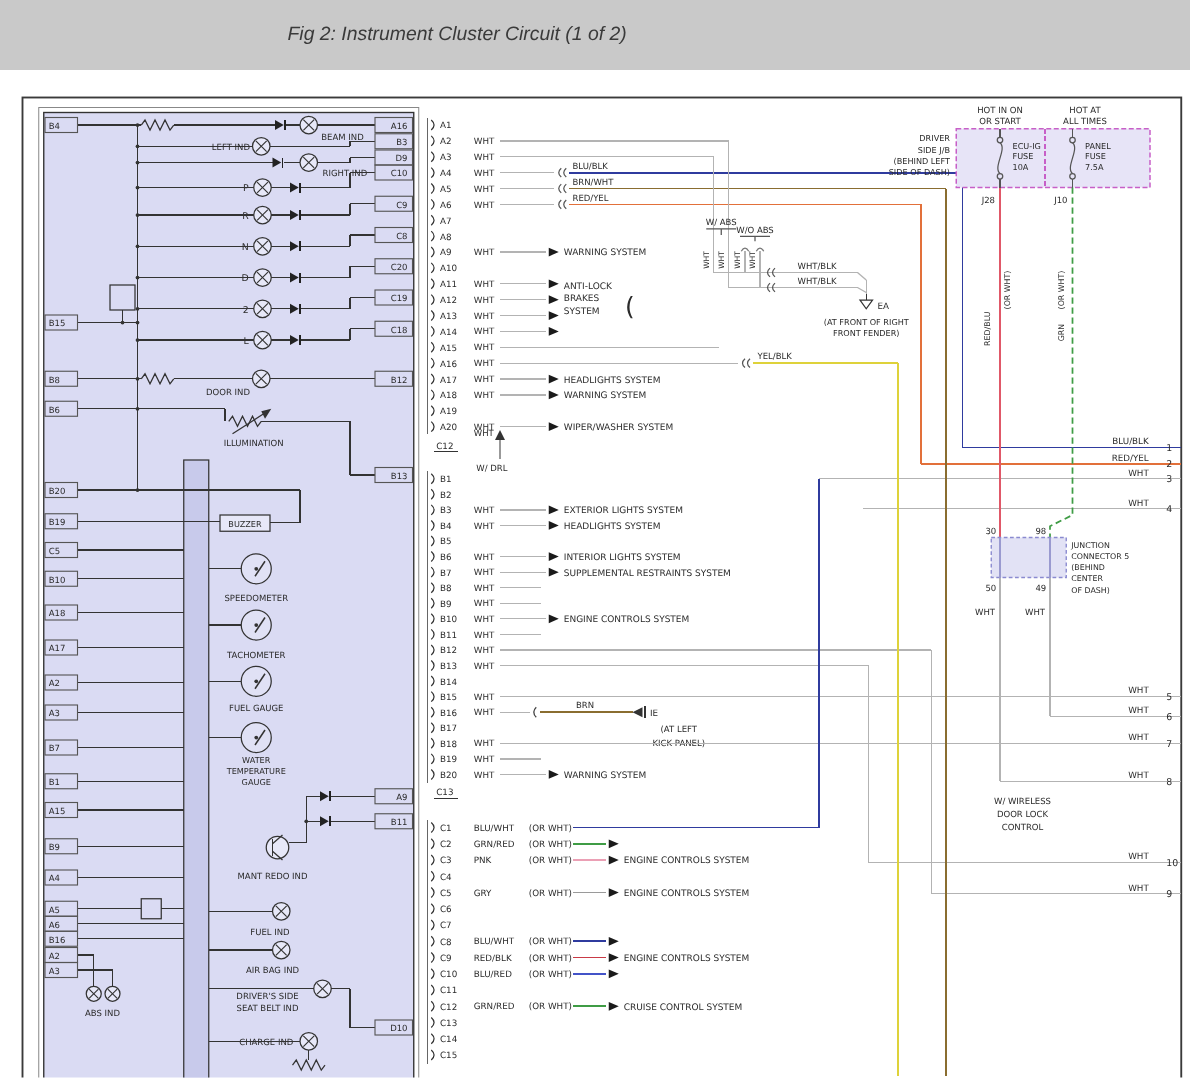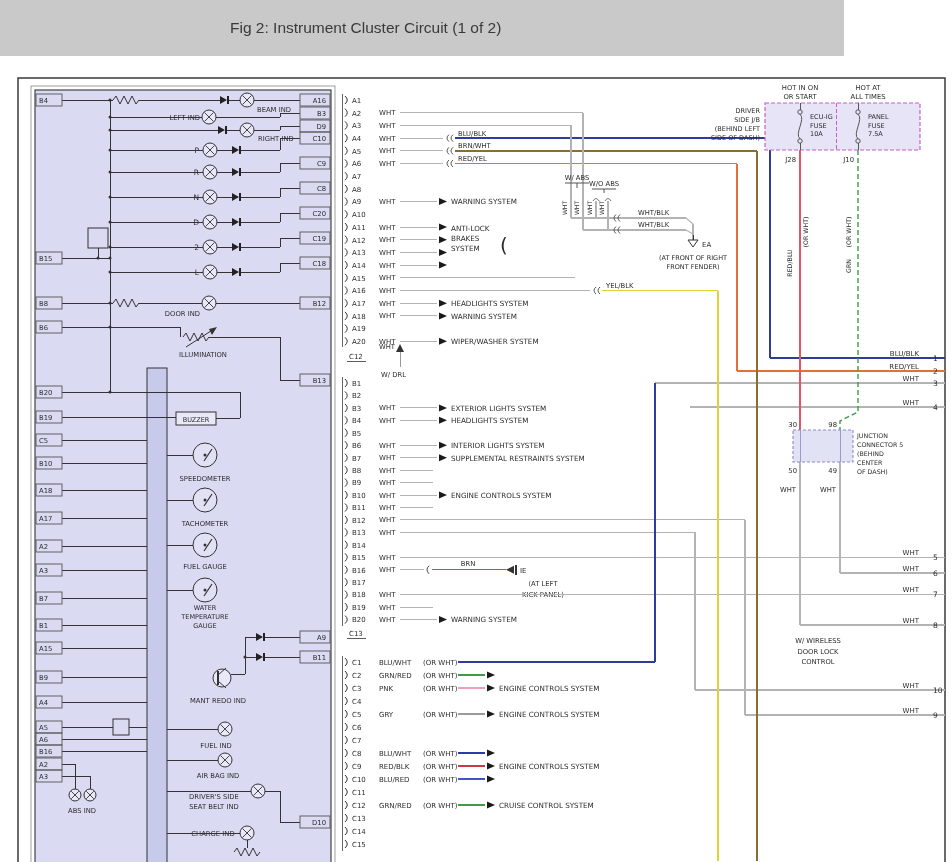--- a/index.html
+++ b/index.html
@@ -1,18 +1,18 @@
 <!DOCTYPE html>
 <html><head>
 <meta charset="utf-8">
 <style>
   html,body{margin:0;padding:0;}
   body{width:952px;height:862px;position:relative;overflow:hidden;background:#ffffff;
        font-family:"Liberation Sans",sans-serif;}
-  .header{position:absolute;top:0;left:0;width:844px;height:56px;background:#c9c9c9;z-index:2;}
+  .header{position:absolute;top:0;left:0;width:952px;height:56px;background:#c9c9c9;z-index:2;font-style:italic;}
   .header span{position:absolute;left:230px;top:19px;font-size:15.5px;color:#3a3a3a;}
   #svg{position:absolute;top:0;left:0;z-index:1;}
   svg text{font-family:"DejaVu Sans","Liberation Sans",sans-serif;fill:#2b2b2b;}
 </style>
 </head>
 <body>
 
 <div class="header">
   <span>Fig 2: Instrument Cluster Circuit (1 of 2)</span>
 </div>

